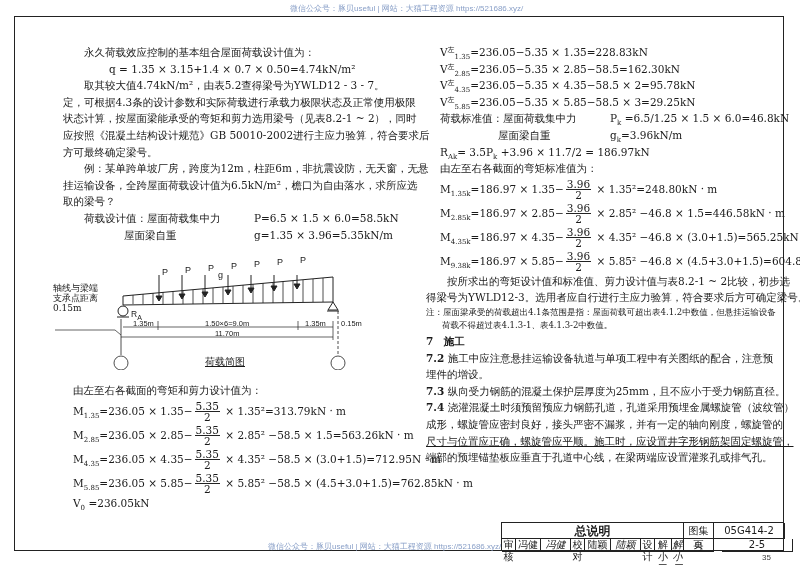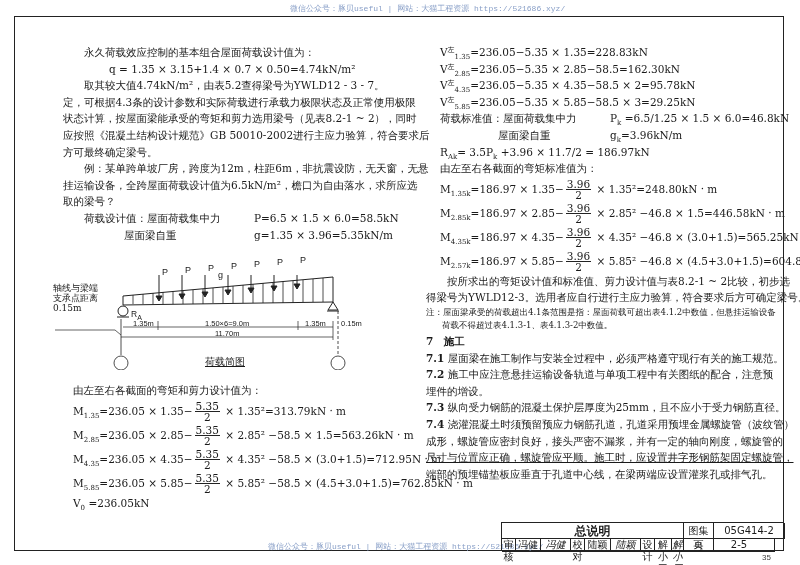--- a/index.html
+++ b/index.html
@@ -1,18 +1,18 @@
 <!DOCTYPE html>
 <html><head>
 <meta charset="utf-8">
 <style>
   html, body { margin:0; padding:0; }
   body { width:800px; height:565px; background:#ffffff; position:relative; overflow:hidden;
          font-family:"DejaVu Serif","Liberation Serif",serif; color:#1a1a1a; }
-  .wm { position:absolute; font-family:Liberation Mono, monospace; font-size:8px; color:#8aa0c8; white-space:nowrap; }
+  .wm { position:absolute; font-family:Liberation Sans, sans-serif; font-size:8px; color:#8aa0c8; white-space:nowrap; }
   .frame { position:absolute; left:14px; top:16px; width:770px; height:535px; border:1.2px solid #222; box-sizing:border-box; }
   .col { position:absolute; font-size:10.5px; line-height:16.6px; }
   .ln { white-space:nowrap; position:relative; }
   .ind { padding-left:21px; }
   .ind2 { padding-left:46px; }
   .sec { font-weight:bold; }
   .frac { display:inline-block; vertical-align:middle; text-align:center; line-height:10px; margin:0 2px; }
   .frac .n { display:block; border-bottom:1px solid #222; padding:0 1px; }
   .frac .d { display:block; }
   .fl { height:24px; line-height:24px; }
@@ -157,27 +157,26 @@
   <div class="ln">V<sup>左</sup><sub>2.85</sub><span>=236.05−5.35 × 2.85−58.5=162.30kN</span></div>
   <div class="ln">V<sup>左</sup><sub>4.35</sub><span>=236.05−5.35 × 4.35−58.5 × 2=95.78kN</span></div>
   <div class="ln">V<sup>左</sup><sub>5.85</sub><span>=236.05−5.35 × 5.85−58.5 × 3=29.25kN</span></div>
   <div class="ln"><span class="tab" style="width:170px;">荷载标准值：屋面荷载集中力</span><span>P</span><sub>k</sub><span> =6.5/1.25 × 1.5 × 6.0=46.8kN</span></div>
   <div class="ln"><span class="tab" style="width:170px; padding-left:58px; box-sizing:border-box;">屋面梁自重</span><span>g</span><sub>k</sub><span>=3.96kN/m</span></div>
   <div class="ln"><span>R</span><sub>Ak</sub><span>= 3.5P</span><sub>k</sub><span> +3.96 × 11.7/2 = 186.97kN</span></div>
   <div class="ln">由左至右各截面的弯矩标准值为：</div>
   <div class="ln fl">M<sub>1.35k</sub><span>=186.97 × 1.35−</span><span class="frac"><span class="n">3.96</span><span class="d">2</span></span><span> × 1.35²=248.80kN · m</span></div>
   <div class="ln fl">M<sub>2.85k</sub><span>=186.97 × 2.85−</span><span class="frac"><span class="n">3.96</span><span class="d">2</span></span><span> × 2.85² −46.8 × 1.5=446.58kN · m</span></div>
   <div class="ln fl">M<sub>4.35k</sub><span>=186.97 × 4.35−</span><span class="frac"><span class="n">3.96</span><span class="d">2</span></span><span> × 4.35² −46.8 × (3.0+1.5)=565.25kN · m</span></div>
-  <div class="ln fl">M<sub>2.57k</sub><span>=186.97 × 5.85−</span><span class="frac"><span class="n">3.96</span><span class="d">2</span></span><span> × 5.85² −46.8 × (4.5+3.0+1.5)=604.81kN · m</span></div>
+  <div class="ln fl">M<sub>9.38k</sub><span>=186.97 × 5.85−</span><span class="frac"><span class="n">3.96</span><span class="d">2</span></span><span> × 5.85² −46.8 × (4.5+3.0+1.5)=604.81kN · m</span></div>
   <div class="ln ind" style="margin-left:-14px;">按所求出的弯矩设计值和标准值、剪力设计值与表8.2-1 ~ 2比较，初步选</div>
   <div class="ln" style="margin-left:-14px;">得梁号为YWLD12-3。选用者应自行进行主应力验算，符合要求后方可确定梁号。</div>
   <div class="ln note" style="margin-left:-14px;">注：屋面梁承受的荷载超出4.1条范围是指：屋面荷载可超出表4.1.2中数值，但悬挂运输设备</div>
   <div class="ln note" style="margin-left:2px;">荷载不得超过表4.1.3-1、表4.1.3-2中数值。</div>
   <div class="ln sec" style="margin-left:-14px;">7　施工</div>
-  <div class="ln" style="margin-left:-14px;"><span class="sec">7.1</span> <span>屋面梁在施工制作与安装全过程中，必须严格遵守现行有关的施工规范。</span></div>
   <div class="ln" style="margin-left:-14px;"><span class="sec">7.2</span> <span>施工中应注意悬挂运输设备轨道与单项工程中有关图纸的配合，注意预</span></div>
   <div class="ln" style="margin-left:-14px;">埋件的增设。</div>
   <div class="ln" style="margin-left:-14px;"><span class="sec">7.3</span> <span>纵向受力钢筋的混凝土保护层厚度为25mm，且不应小于受力钢筋直径。</span></div>
   <div class="ln" style="margin-left:-14px;"><span class="sec">7.4</span> <span>浇灌混凝土时须预留预应力钢筋孔道，孔道采用预埋金属螺旋管（波纹管）</span></div>
   <div class="ln" style="margin-left:-14px;">成形，螺旋管应密封良好，接头严密不漏浆，并有一定的轴向刚度，螺旋管的</div>
   <div class="ln" style="margin-left:-14px;text-decoration:underline;">尺寸与位置应正确，螺旋管应平顺。施工时，应设置井字形钢筋架固定螺旋管，</div>
   <div class="ln" style="margin-left:-14px;">端部的预埋锚垫板应垂直于孔道中心线，在梁两端应设置灌浆孔或排气孔。</div>
 </div>
 
 <div class="wm" style="left:268px; top:541px;">微信公众号：豚贝useful | 网站：大猫工程资源 https://521686.xyz/</div>
@@ -189,16 +188,16 @@
   <div class="tb-cell" style="left:0; top:16px; width:14px; height:13px;">审核</div>
   <div class="tb-cell" style="left:14px; top:16px; width:25px; height:13px;">冯健</div>
   <div class="tb-cell" style="left:39px; top:16px; width:30px; height:13px; font-style:italic;">冯健</div>
   <div class="tb-cell" style="left:69px; top:16px; width:14px; height:13px;">校对</div>
   <div class="tb-cell" style="left:83px; top:16px; width:26px; height:13px;">陆颖</div>
   <div class="tb-cell" style="left:109px; top:16px; width:30px; height:13px; font-style:italic;">陆颖</div>
   <div class="tb-cell" style="left:139px; top:16px; width:14px; height:13px;">设计</div>
   <div class="tb-cell" style="left:153px; top:16px; width:17px; height:13px;">解小玉</div>
   <div class="tb-cell" style="left:170px; top:16px; width:12px; height:13px; font-style:italic;">解小玉</div>
   <div class="tb-cell" style="left:182px; top:16px; width:30px; height:13px;">页</div>
-  <div class="tb-cell" style="left:202px; top:16px; width:71px; height:13px;">2-5</div>
+  <div class="tb-cell" style="left:220px; top:16px; width:71px; height:13px;">2-5</div>
 </div>
 
 <div class="pnum">35</div>
 
 </body></html>

